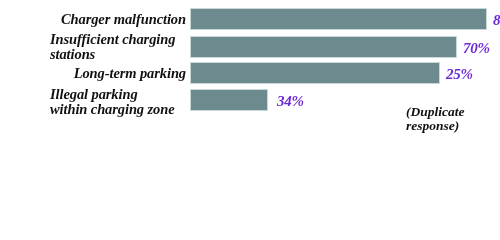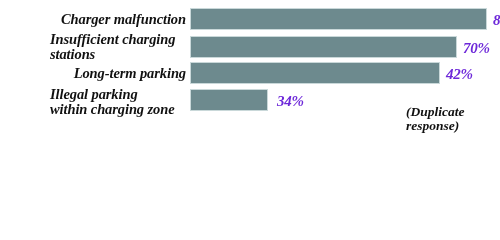--- a/index.html
+++ b/index.html
@@ -109,21 +109,21 @@
   </div>
 
   <div class="value-label" style="left:431px; top:41px;">70%</div>
 
   <div class="cat-label indent-right" style="top:66px;">Long-term parking</div>
 
   <div class="bar-track" style="top:62px; width:250px;">
     <div class="bar"></div>
   </div>
 
-  <div class="value-label" style="left:414px; top:67px;">42%</div>
+  <div class="value-label" style="left:414px; top:67px;">25%</div>
 
   <div class="cat-label two-line" style="top:87px;">Illegal parking
 within charging zone</div>
 
   <div class="bar-track" style="top:89px; width:78px;">
     <div class="bar"></div>
   </div>
 
   <div class="value-label" style="left:245px; top:94px;">34%</div>
 

